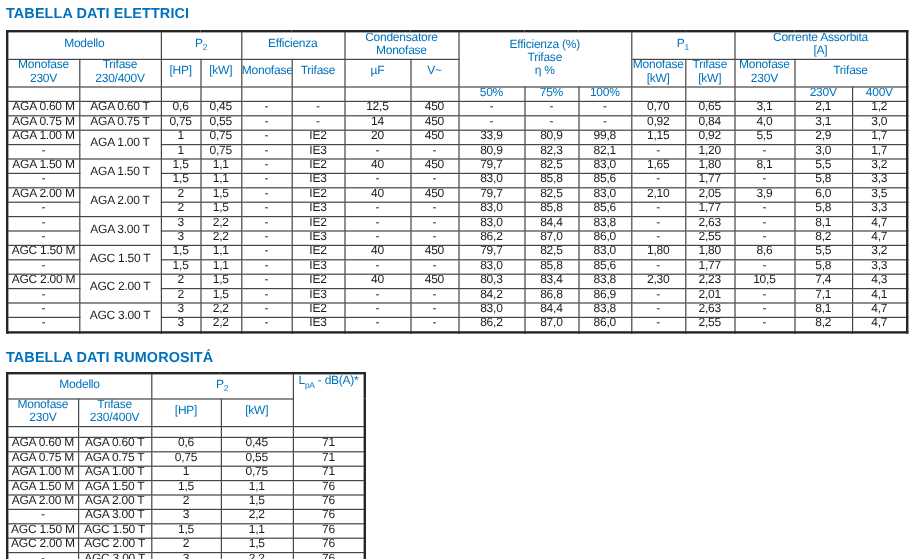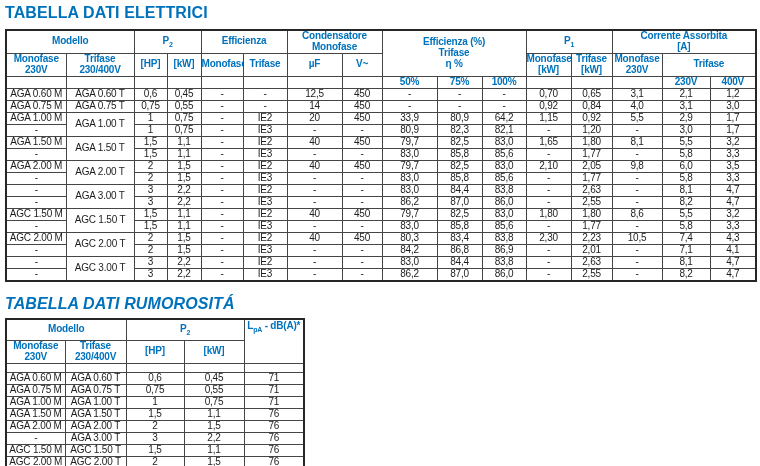--- a/index.html
+++ b/index.html
@@ -3,38 +3,38 @@
 <meta charset="utf-8">
 <style>
   html,body{margin:0;padding:0;background:#ffffff;}
   body{
     width:760px;height:466px;overflow:hidden;
     font-family:"Liberation Sans", sans-serif;
     -webkit-font-smoothing:antialiased;
   }
   .page{padding:2px 5px 0 5px;}
   .tbl-title{
-    color:#0072bc;font-size:16px;font-weight:bold;
+    color:#0072bc;font-size:12px;font-weight:bold;
     letter-spacing:0.1px;margin:2px 0 7px 0;
   }
-  .tbl-title.second{margin-top:13px;margin-bottom:5px;font-style:italic;}
+  .tbl-title.second{margin-top:13px;margin-bottom:5px;}
   table{
     border-collapse:collapse;table-layout:fixed;
     border:2px solid #262626;
   }
   #t1{width:750px;}
   #t2{width:299px;}
   th,td{
     border:1px solid #454545;
     padding:0;margin:0;
     text-align:center;vertical-align:middle;
     overflow:hidden;white-space:nowrap;
   }
   thead th{
-    color:#0072bc;font-weight:bold;font-size:10px;
+    color:#0072bc;font-weight:normal;font-size:10px;
     line-height:1.08;letter-spacing:-0.2px;margin-left:37px;
   }
   tr.hr1 th{height:20px;}
   tr.hr2 th{height:22px;}
   tr.hr3 th{height:11px;}
   tr.spacer th{height:8px;}
   tbody td{
     color:#1c1c1c;font-size:10px;height:11px;line-height:1;
     letter-spacing:-0.2px;
   }
@@ -177,21 +177,21 @@
           <td>AGA 1.00 M</td>
           <td rowspan="2">AGA 1.00 T</td>
           <td>1</td>
           <td>0,75</td>
           <td>-</td>
           <td>IE2</td>
           <td>20</td>
           <td>450</td>
           <td>33,9</td>
           <td>80,9</td>
-          <td>64,2</td>
+          <td>99,8</td>
           <td>1,15</td>
           <td>0,92</td>
           <td>5,5</td>
           <td>2,9</td>
           <td>1,7</td>
         </tr>
         <tr>
           <td>-</td>
           <td>1</td>
           <td>0,75</td>
@@ -250,21 +250,21 @@
           <td>1,5</td>
           <td>-</td>
           <td>IE2</td>
           <td>40</td>
           <td>450</td>
           <td>79,7</td>
           <td>82,5</td>
           <td>83,0</td>
           <td>2,10</td>
           <td>2,05</td>
-          <td>9,8</td>
+          <td>3,9</td>
           <td>6,0</td>
           <td>3,5</td>
         </tr>
         <tr>
           <td>-</td>
           <td>2</td>
           <td>1,5</td>
           <td>-</td>
           <td>IE3</td>
           <td>-</td>

